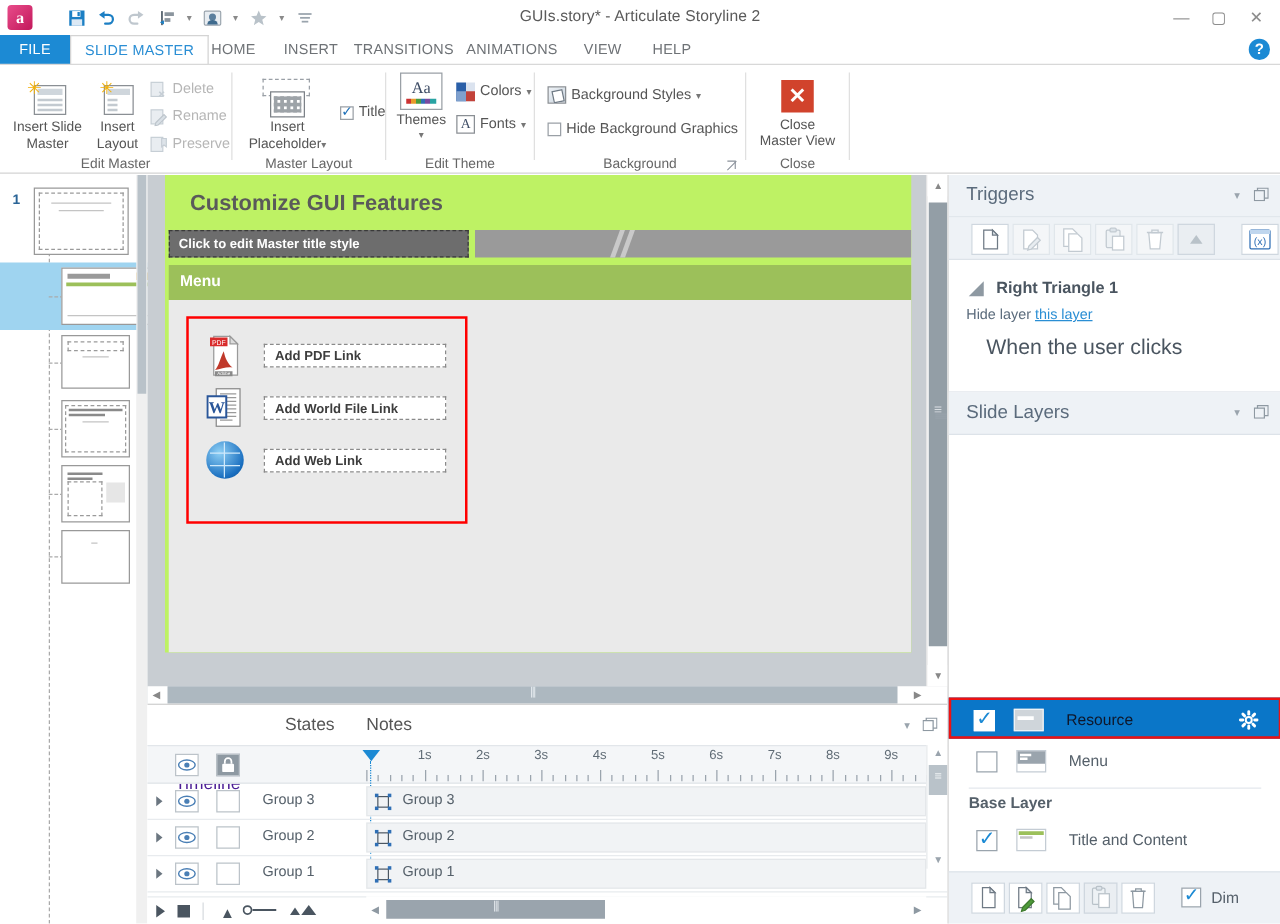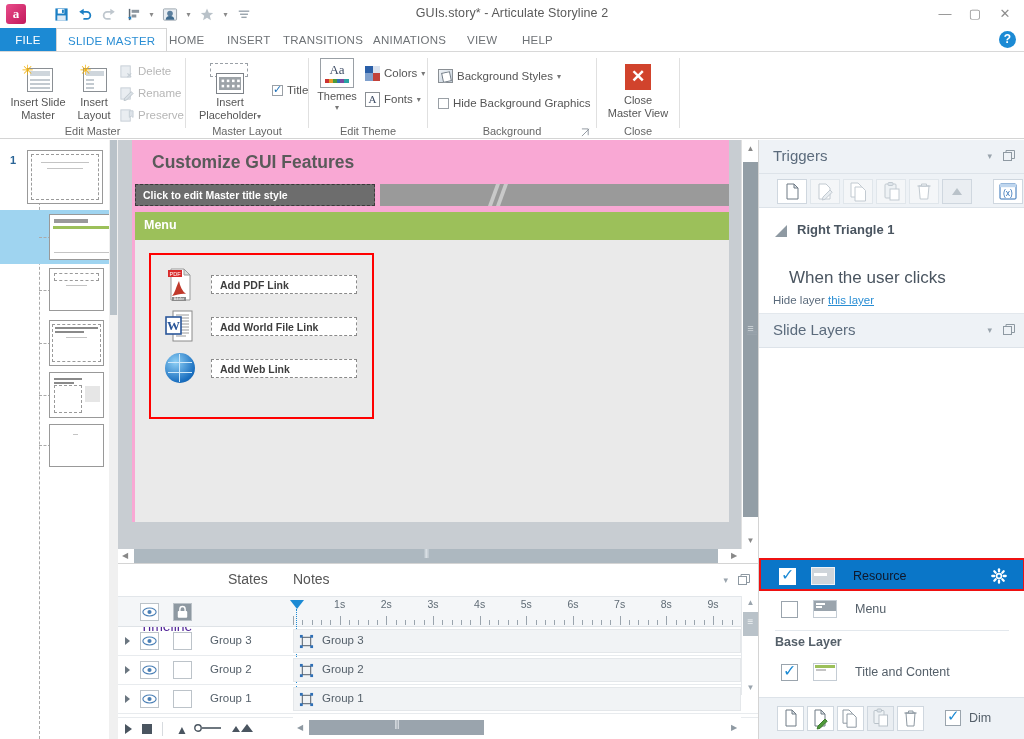--- a/index.html
+++ b/index.html
@@ -119,21 +119,21 @@
   .thumb .tgreen { position:absolute; left:4%; right:4%; top:26%; height:9%; background:#9cc05a; }
   .thumb .tbox { position:absolute; border:1px dashed #9a9a9a; }
   .thumb .tdash { position:absolute; border:1px dashed #9a9a9a; left:4%; right:4%; top:6%; bottom:6%; }
   .thumbconn { position:absolute; width:12px; height:1px; border-top:1px dashed #aaa; left:39px; }
   .thumbscroll { position:absolute; right:0; top:0; bottom:0; width:9px; background:#f0f0f0; }
   .thumbscroll i { position:absolute; left:1px; top:0; width:7px; height:175px; background:#b9c2c9; }
 
   
   .canvaswrap { position:absolute; left:118px; top:140px; width:640px; height:423px;
      background:#c8cdd2; }
-  .slide { position:absolute; left:14px; top:0px; width:597px; height:382px; background:#f9a8d4;
+  .slide { position:absolute; left:14px; top:0px; width:597px; height:382px; background:#bef264;
      overflow:hidden; }
   .slide-title { position:absolute; left:20px; top:12px; font-size:17.5px; font-weight:bold;
      color:#5a5a5a; font-family:"Liberation Sans",sans-serif; }
   .mastertitle { position:absolute; left:3px; top:44px; width:240px; height:22px; background:#6d6d6d;
      border:1px dashed #3a3a3a; }
   .mastertitle span { position:absolute; left:7px; top:4px; font-size:10.5px; font-weight:bold; color:#fff; }
   .greybar { position:absolute; left:248px; top:44px; right:0; height:22px; background:#9a9a9a; }
   .greybar .sl { position:absolute; top:0; width:4px; height:22px; background:#c9c9c9;
      transform:skewX(-20deg); }
   .menubar { position:absolute; left:3px; right:0; top:72px; height:28px; background:#9cc05a; }
@@ -873,21 +873,21 @@
             <rect x="6" y="4" width="16" height="15" rx="1" fill="#fff" stroke="#2f6fb5"></rect>
             <rect x="6" y="4" width="16" height="3.2" fill="#bfd6ee"></rect>
             <text x="14" y="16" font-size="8.5" fill="#2f6fb5" text-anchor="middle" font-family="Liberation Sans">(x)</text>
           </svg>
       </div>
     </div>
 
     <div class="trig-item" style="top:82px;">
       <div class="trig-tri"></div>
       <div class="trig-obj">Right Triangle 1</div>
-      <div class="trig-l1" style="top:24px;margin-top:48px;">
+      <div class="trig-l1" style="top:24px;">
         <span>Hide layer</span>
         <a>this layer</a>
       </div>
       <div class="trig-l2" style="top:46px;">When the user clicks</div>
     </div>
 
     <div class="divline" style="top:173px;"></div>
 
     <div class="phead" style="top:174px;">
       <div class="t">Slide Layers</div>

